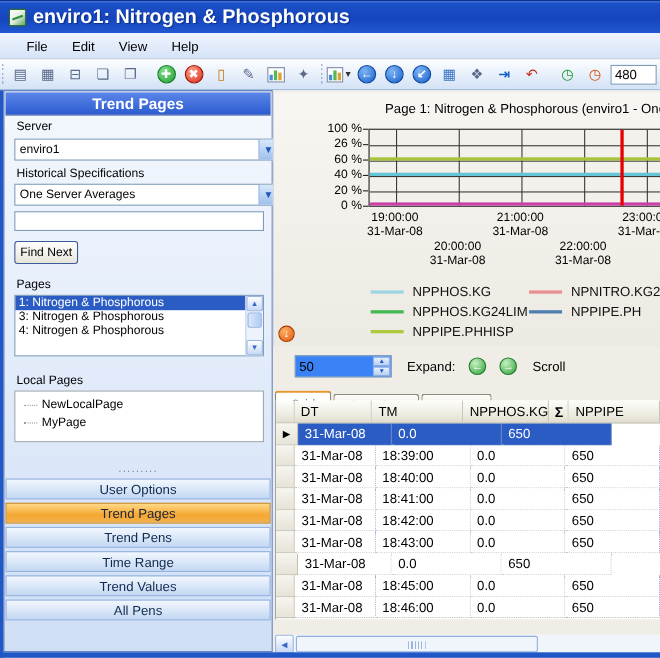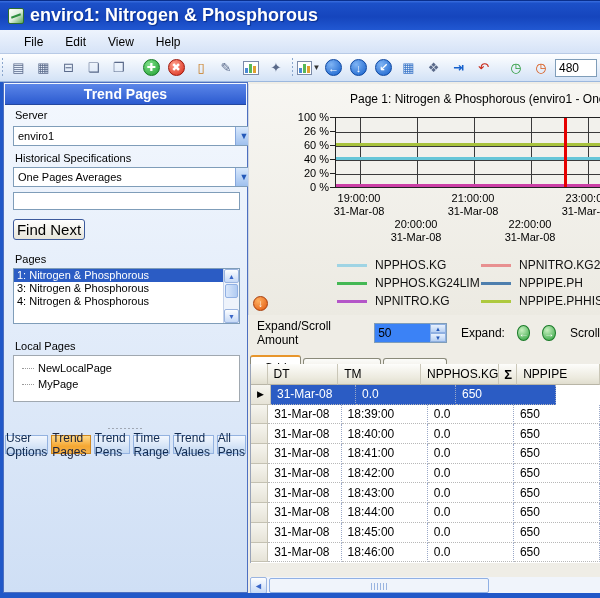--- a/index.html
+++ b/index.html
@@ -61,41 +61,41 @@
     display:flex; align-items:center; justify-content:center; border-bottom:1px solid #24479e; }
   .sb-label { position:absolute; left:11px; font-size:11px; color:#000; }
   .combo { position:absolute; left:9px; width:240px; height:20px; background:#fff;
     border:1px solid #7f9db9; display:flex; align-items:center; }
   .combo .val { flex:1; font-size:11px; padding-left:4px; }
   .combo .drop { width:17px; height:18px; background:linear-gradient(#d8e8fc,#9fc0ee);
     border-left:1px solid #86a7dc; display:flex; align-items:center; justify-content:center;
     color:#2458b8; font-size:9px; }
   .textbox { position:absolute; left:9px; width:227px; height:18px; background:#fff;
     border:1px solid #7f9db9; font-size:11px; padding:1px 3px; font-family:"Liberation Sans",sans-serif; }
-  .btn-xp { position:absolute; left:9px; width:72px; height:21px;
+  .btn-xp { position:absolute; left:9px; width:58px; height:21px;
     background:linear-gradient(#fefefe,#e7e5da); border:1px solid #3c5a9c; border-radius:3px;
-    font-size:15px; display:flex; align-items:center; justify-content:center; }
+    font-size:11px; display:flex; align-items:center; justify-content:center; }
   .listbox { position:absolute; left:9px; width:227px; height:56px; background:#fff;
     border:1px solid #7f9db9; }
   .lb-item { height:13px; font-size:11px; padding-left:3px; white-space:nowrap; overflow:hidden; }
   .lb-item.sel { background:#2b5cc4; color:#fff; }
   .lb-scroll { position:absolute; right:0; top:0; width:16px; height:100%;
     background:#eef3fb; border-left:1px solid #c4d2ea; display:flex; flex-direction:column; }
   .lb-arrow { height:14px; background:linear-gradient(#fdfeff,#c6d9f6); border:1px solid #9ab4e0;
     border-radius:2px; color:#3a66c8; font-size:7px; display:flex; align-items:center; justify-content:center; }
   .lb-thumb { flex:0 0 14px; margin:1px 1px; background:linear-gradient(90deg,#d9e7fb,#b0cbf2);
     border:1px solid #90b0e4; border-radius:2px; }
   .lb-track { flex:1; }
   .treebox { position:absolute; left:9px; width:227px; height:47px; background:#fff;
     border:1px solid #a0a8b0; padding-top:4px; }
   .tree-item { font-size:11px; display:flex; align-items:center; height:16px; padding-left:8px; }
   .tree-dots { width:12px; height:1px; border-top:1px dotted #9a9a9a; margin-right:4px; }
   .splitter { position:absolute; left:0; width:243px; text-align:center; color:#55585e;
     font-size:9px; letter-spacing:1px; line-height:6px; }
-  .nav-stack { position:absolute; left:1px; width:241px; display:flex; flex-direction:row; gap:3px; }
+  .nav-stack { position:absolute; left:1px; width:241px; display:flex; flex-direction:column; gap:3px; }
   .nav-btn { height:19px; background:linear-gradient(#f2f7fe,#c3d8f2); border:1px solid #93b2e0;
     font-size:12px; color:#102a50; display:flex; align-items:center; justify-content:center; }
   .nav-btn.active { background:linear-gradient(#ffd988,#f5a732 60%,#f2b24e);
     border:1px solid #d08820; color:#20253a; }
 
   
   .rightpane { position:absolute; left:248px; top:82px; width:352px; height:511px; background:#efede6; }
   .chart-panel { position:absolute; left:0; top:2px; width:352px; height:231px;
     background:linear-gradient(#f7f6f2,#eceae2); overflow:hidden; border-left:1px solid #cfd6e2; }
   .chart-title { position:absolute; left:101px; top:8px; font-size:12px; white-space:nowrap; color:#000; }
@@ -289,21 +289,21 @@
     <div class="sb-header">Trend Pages</div>
 
     <div class="sb-label" style="top:26px">Server</div>
     <div class="combo" style="top:43px">
       <span class="val">enviro1</span>
       <span class="drop">▼</span>
     </div>
 
     <div class="sb-label" style="top:69px">Historical Specifications</div>
     <div class="combo" style="top:84px">
-      <span class="val">One Pages Averages</span>
+      <span class="val">One Server Averages</span>
       <span class="drop">▼</span>
     </div>
 
     <input class="textbox" style="top: 109px;" value="">
 
     <div class="btn-xp" style="top:136px">Find Next</div>
 
     <div class="sb-label" style="top:170px">Pages</div>
     <div class="listbox" style="top:185px">
       <div class="lb-item sel">1: Nitrogen &amp; Phosphorous</div>
@@ -407,34 +407,29 @@
           </div>
         <div class="lg-entry">
           <span class="lg-swatch" style="background: rgb(68, 184, 84);"></span>
           <span>NPPHOS.KG24LIM</span>
           </div>
         <div class="lg-entry">
           <span class="lg-swatch" style="background: rgb(78, 127, 174);"></span>
           <span>NPPIPE.PH</span>
           </div>
         <div class="lg-entry">
-          <span class="lg-swatch" style="background: rgb(180, 86, 200);"></span>
-          <span>NPNITRO.KG</span>
-          </div>
-        <div class="lg-entry">
           <span class="lg-swatch" style="background: rgb(174, 201, 62);"></span>
           <span>NPPIPE.PHHISP</span>
           </div>
       </div>
 
       <div class="pgdn-circle">↓</div>
     </div>
 
     <div class="ctrl-row">
-      <span class="lbl1">Expand/Scroll Amount</span>
       <div class="spinner">
         <span class="sval">50</span>
         <span class="spin-btns">
           <span>▲</span>
           <span>▼</span>
         </span>
       </div>
       <span class="lbl2">Expand:</span>
       <span class="circ-sm-green">←</span>
       <span class="circ-sm-green">→</span>
@@ -496,21 +491,20 @@
       <div class="trow">
         <div class="t-sel"></div>
         <div class="t-cell c-dt">31-Mar-08</div>
         <div class="t-cell c-tm">18:43:00</div>
         <div class="t-cell c-kg">0.0</div>
         <div class="t-cell c-lim">650</div>
       </div>
       <div class="trow">
         <div class="t-sel"></div>
         <div class="t-cell c-dt">31-Mar-08</div>
-        <div class="t-cell c-tm">18:44:00</div>
         <div class="t-cell c-kg">0.0</div>
         <div class="t-cell c-lim">650</div>
       </div>
       <div class="trow">
         <div class="t-sel"></div>
         <div class="t-cell c-dt">31-Mar-08</div>
         <div class="t-cell c-tm">18:45:00</div>
         <div class="t-cell c-kg">0.0</div>
         <div class="t-cell c-lim">650</div>
       </div>

